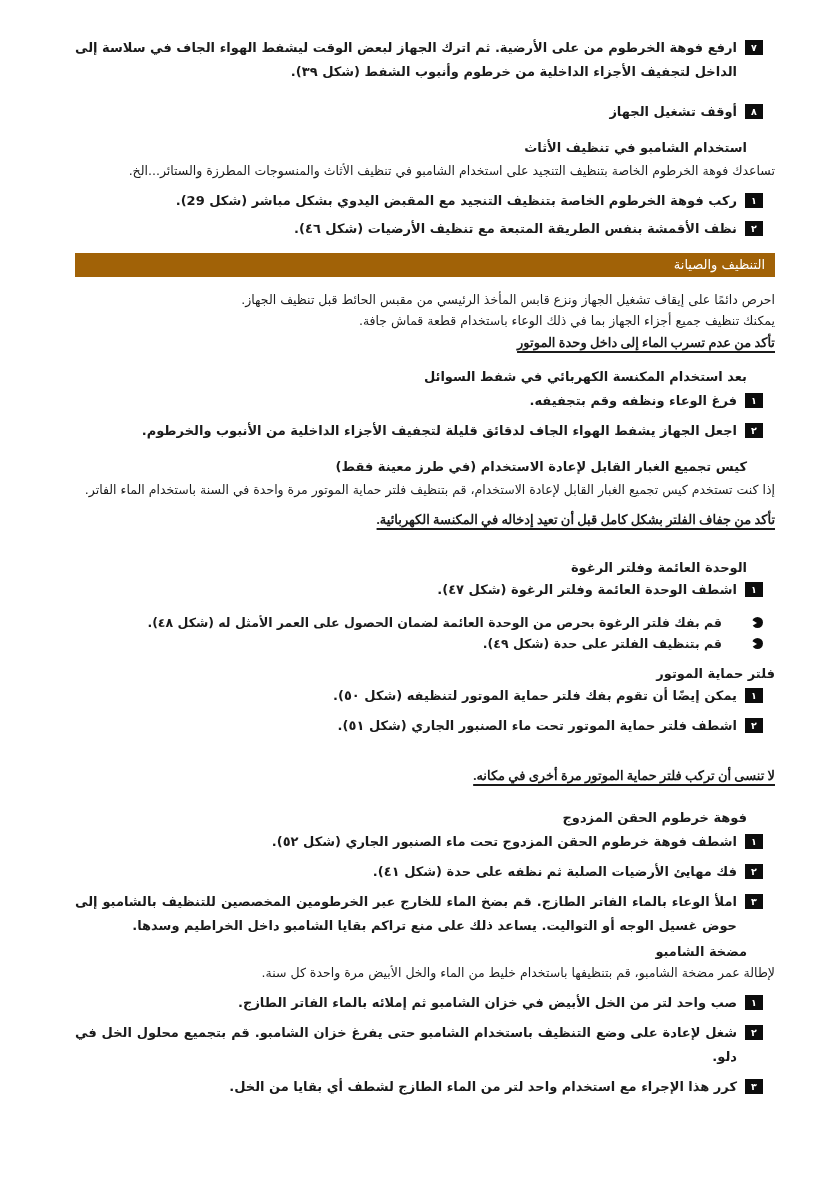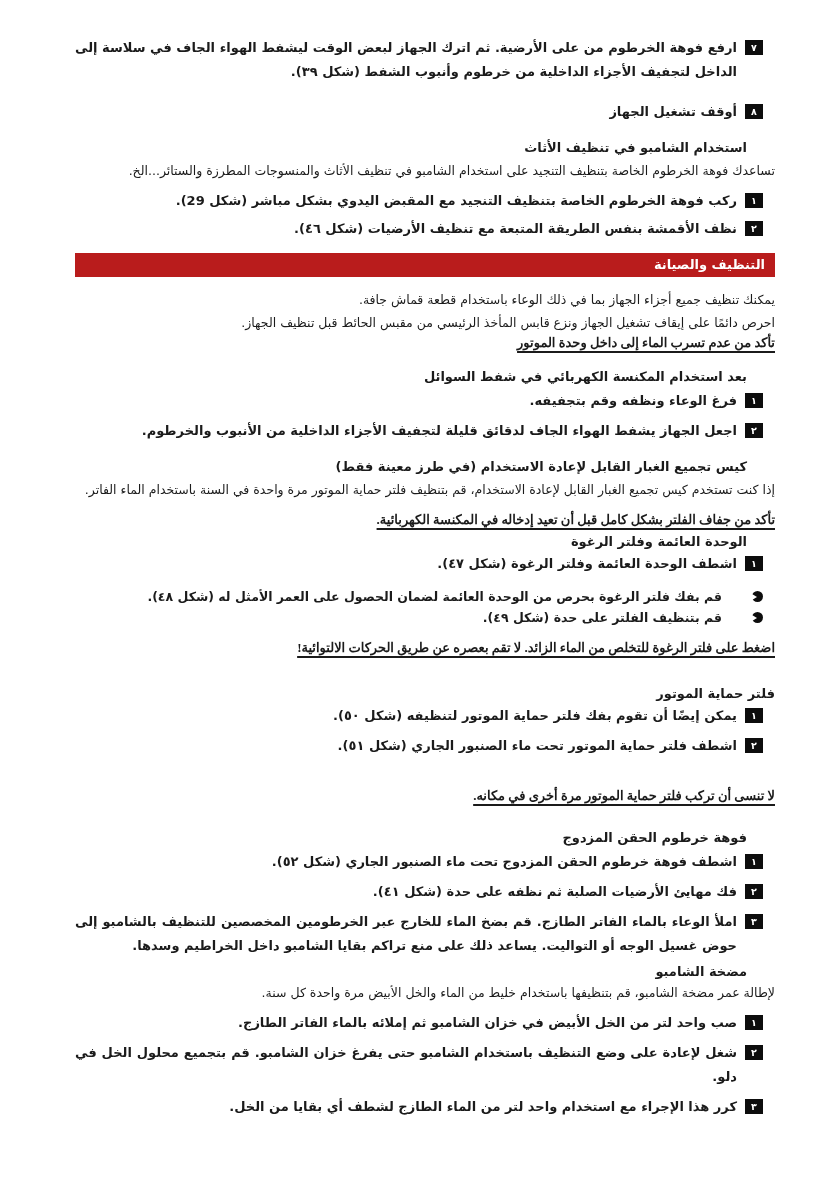--- a/index.html
+++ b/index.html
@@ -32,39 +32,39 @@
   .sub-title { font-weight:bold; font-size:13px; line-height:20px; padding-right:28px; }
   
   .para { font-size:12.5px; line-height:21px; text-align:justify; text-justify:inter-word; }
   
   .warning {
     font-weight:bold; font-size:13px; line-height:20px;
     text-decoration:underline; text-underline-offset:4px; text-decoration-thickness:1.5px;font-family:Liberation Serif, serif;
   }
   
   .banner {
-    background:#b91c1c; color:#ffffff; height:24px; line-height:24px;
-    font-weight:bold; font-size:13px; padding-right:10px;
+    background:#a16207; color:#ffffff; height:24px; line-height:24px;
+    font-weight:normal; font-size:13px; padding-right:10px;
   }
   
   .bullet-row { display:flex; align-items:flex-start; gap:30px; padding-right:12px; }
   .bullet-icon {
     position:relative; flex:0 0 11px; width:11px; height:11px; margin-top:5px;
     background:#0d0d0d; border-radius:50%;
   }
   .bullet-icon::after {
     content:""; position:absolute; left:0; top:2.5px;
     border-top:3px solid transparent; border-bottom:3px solid transparent;
     border-left:5px solid #ffffff;
   }
   .bullet-text { font-weight:bold; font-size:12.5px; line-height:21px; }
   
   .mb2{margin-bottom:2px;} .mb4{margin-bottom:4px;} .mb6{margin-bottom:6px;}
   .mb8{margin-bottom:8px;} .mb10{margin-bottom:10px;} .mb12{margin-bottom:12px;}
-  .mb14{margin-bottom:14px;} .mb16{margin-bottom:16px;} .mb18{margin-bottom:2px;}
+  .mb14{margin-bottom:14px;} .mb16{margin-bottom:16px;} .mb18{margin-bottom:28px;}
   .mb22{margin-bottom:22px;margin-top:28px;} .mb26{margin-bottom:26px;}
 </style>
 </head>
 <body>
 
 <div class="page">
   <div class="content">
 
 
     <div class="step mb16">
@@ -82,22 +82,22 @@
       <span class="badge">١</span>
       <span class="step-text">ركب فوهة الخرطوم الخاصة بتنظيف التنجيد مع المقبض اليدوي بشكل مباشر (شكل 29).</span>
     </div>
     <div class="step mb12">
       <span class="badge">٢</span>
       <span class="step-text">نظف الأقمشة بنفس الطريقة المتبعة مع تنظيف الأرضيات (شكل ٤٦).</span>
     </div>
 
     <div class="banner mb12">التنظيف والصيانة</div>
 
+    <div class="para">احرص دائمًا على إيقاف تشغيل الجهاز ونزع قابس المأخذ الرئيسي من مقبس الحائط قبل تنظيف الجهاز.</div>
     <div class="para mb2">يمكنك تنظيف جميع أجزاء الجهاز بما في ذلك الوعاء باستخدام قطعة قماش جافة.</div>
-    <div class="para">احرص دائمًا على إيقاف تشغيل الجهاز ونزع قابس المأخذ الرئيسي من مقبس الحائط قبل تنظيف الجهاز.</div>
     <div class="warning mb14">تأكد من عدم تسرب الماء إلى داخل وحدة الموتور</div>
 
     <div class="sub-title mb2">بعد استخدام المكنسة الكهربائي في شفط السوائل</div>
     <div class="step mb6">
       <span class="badge">١</span>
       <span class="step-text">فرغ الوعاء ونظفه وقم بتجفيفه.</span>
     </div>
     <div class="step mb14">
       <span class="badge">٢</span>
       <span class="step-text">اجعل الجهاز يشفط الهواء الجاف لدقائق قليلة لتجفيف الأجزاء الداخلية من الأنبوب والخرطوم.</span>
@@ -113,21 +113,20 @@
       <span class="step-text">اشطف الوحدة العائمة وفلتر الرغوة (شكل ٤٧).</span>
     </div>
     <div class="bullet-row">
       <span class="bullet-icon"></span>
       <span class="bullet-text">قم بفك فلتر الرغوة بحرص من الوحدة العائمة لضمان الحصول على العمر الأمثل له (شكل ٤٨).</span>
     </div>
     <div class="bullet-row mb10">
       <span class="bullet-icon"></span>
       <span class="bullet-text">قم بتنظيف الفلتر على حدة (شكل ٤٩).</span>
     </div>
-    <div class="warning mb26">اضغط على فلتر الرغوة للتخلص من الماء الزائد. لا تقم بعصره عن طريق الحركات الالتوائية!</div>
 
     <div class="sub-title" style="padding-right:0;">فلتر حماية الموتور</div>
     <div class="step mb6">
       <span class="badge">١</span>
       <span class="step-text">يمكن إيضًا أن تقوم بفك فلتر حماية الموتور لتنظيفه (شكل ٥٠).</span>
     </div>
     <div class="step mb6">
       <span class="badge">٢</span>
       <span class="step-text">اشطف فلتر حماية الموتور تحت ماء الصنبور الجاري (شكل ٥١).</span>
     </div>

